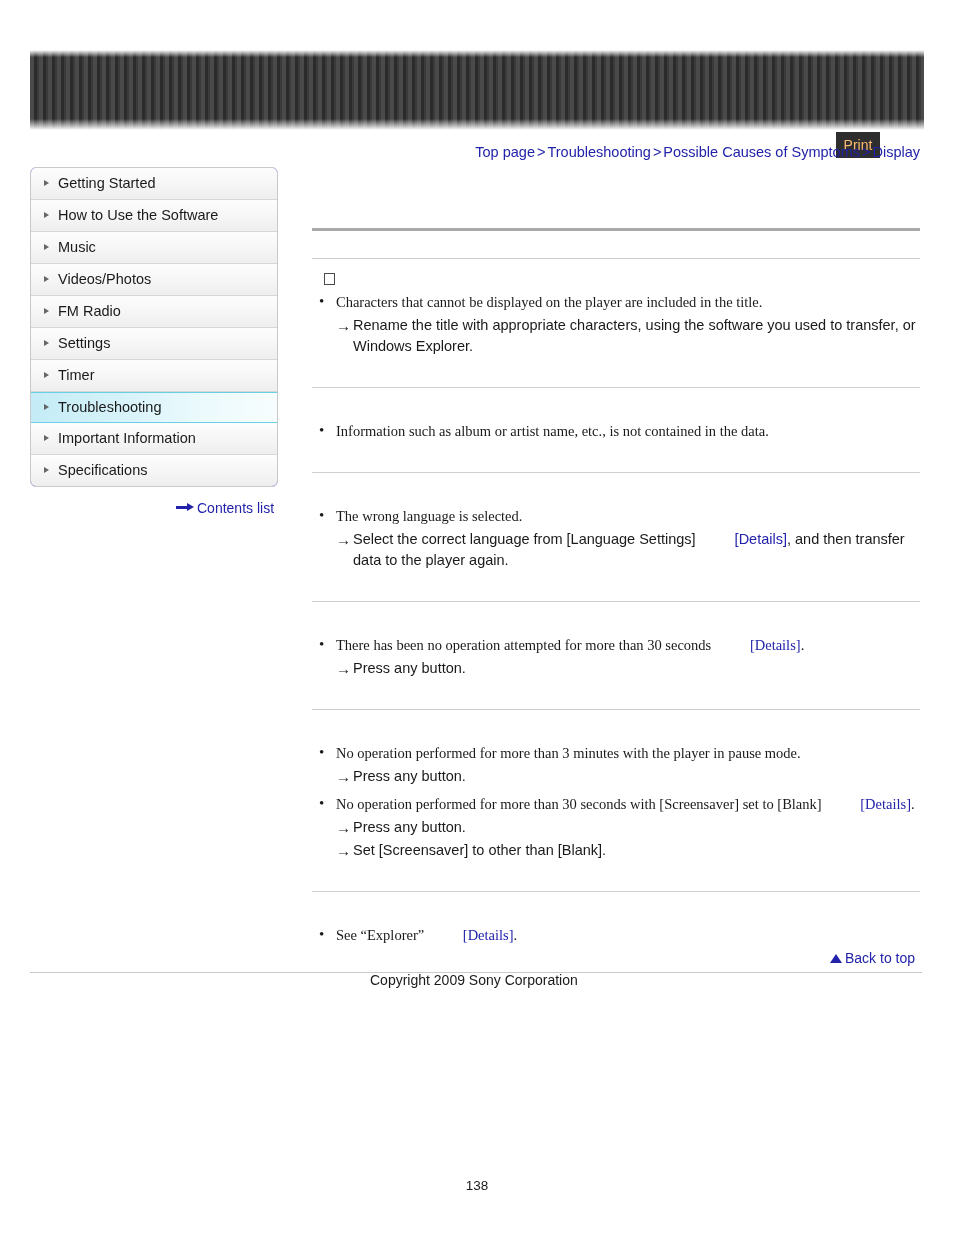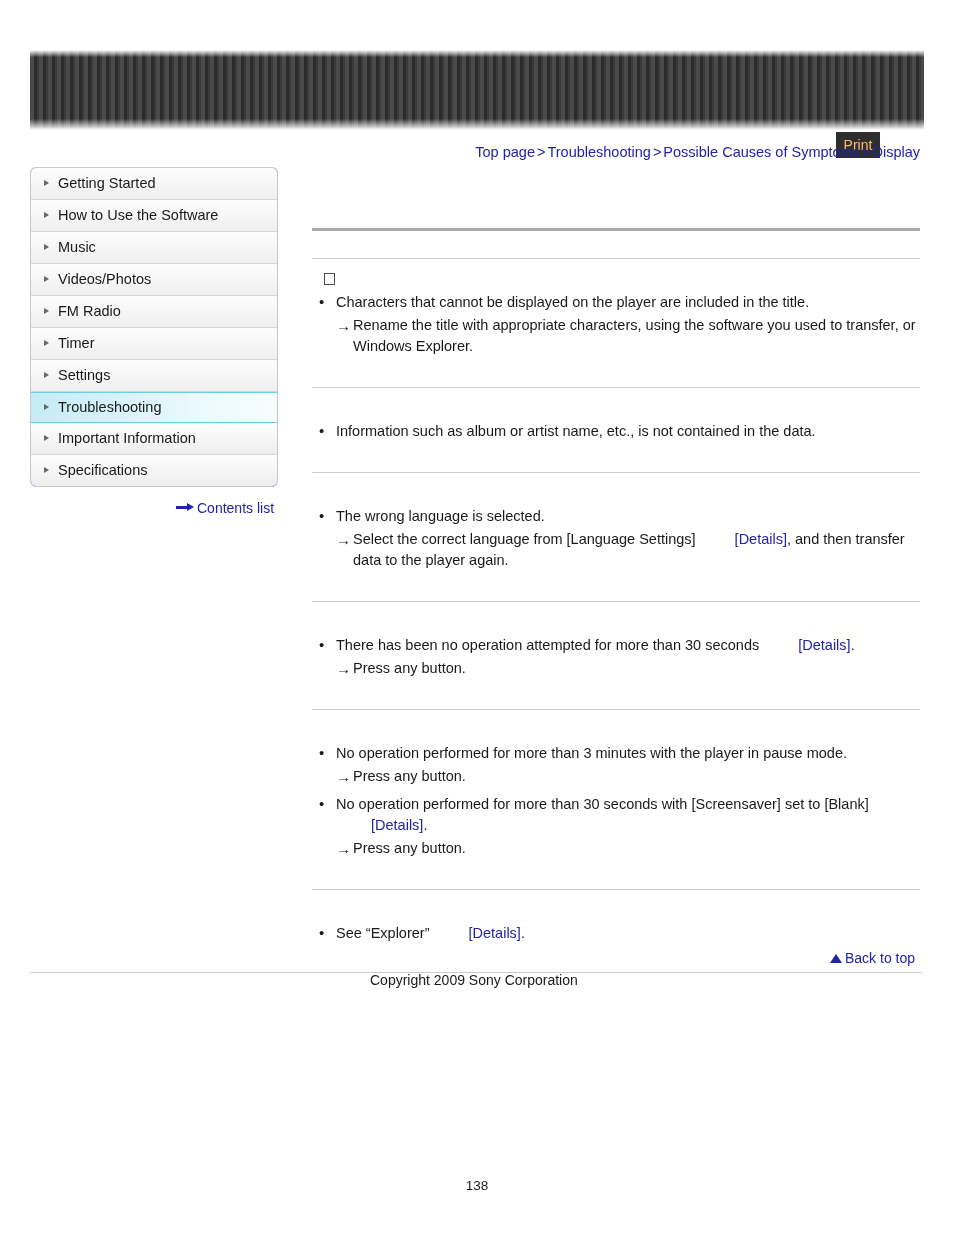--- a/index.html
+++ b/index.html
@@ -176,20 +176,21 @@
     margin: 0;
     list-style: none;
   }
   .bullet-row {
     position: relative;
     padding-left: 24px;
     font-size: 14.5px;
     line-height: 21px;
     color: #1a1a1a;
     margin-top: 7px;
+    font-family: Liberation Serif, serif;
   }
   .bullet-row::before {
     content: "\2022";
     position: absolute;
     left: 7px;
     top: -1px;
     font-size: 15px;
     color: #1a1a1a;
   }
   .arrow-row {
@@ -293,25 +294,25 @@
   <div class="nav-item">
     <span class="tri"></span>
     <span>Videos/Photos</span>
   </div>
   <div class="nav-item">
     <span class="tri"></span>
     <span>FM Radio</span>
   </div>
   <div class="nav-item">
     <span class="tri"></span>
+    <span>Settings</span>
+  </div>
+  <div class="nav-item">
+    <span class="tri"></span>
     <span>Timer</span>
-  </div>
-  <div class="nav-item">
-    <span class="tri"></span>
-    <span>Settings</span>
   </div>
   <div class="nav-item active">
     <span class="tri"></span>
     <span>Troubleshooting</span>
   </div>
   <div class="nav-item">
     <span class="tri"></span>
     <span>Important Information</span>
   </div>
   <div class="nav-item">
@@ -390,20 +391,23 @@
         <span>No operation performed for more than 3 minutes with the player in pause mode.</span>
       </div>
       <div class="arrow-row">
         <span>Press any button.</span>
       </div>
       <div class="bullet-row">
         <span>No operation performed for more than 30 seconds with [Screensaver] set to [Blank] </span><a class="lnk">[Details]</a><span>.</span>
       </div>
       <div class="arrow-row">
         <span>Press any button.</span>
+      </div>
+      <div class="arrow-row">
+        <span>Set [Screensaver] to other than [Blank].</span>
       </div>
     </div>
     <div class="spacer-sect"></div>
   </div>
   <div class="rule-thin"></div>
 
   <div class="section">
     <div class="spacer-pre"></div>
     <div class="bullets">
       <div class="bullet-row">

